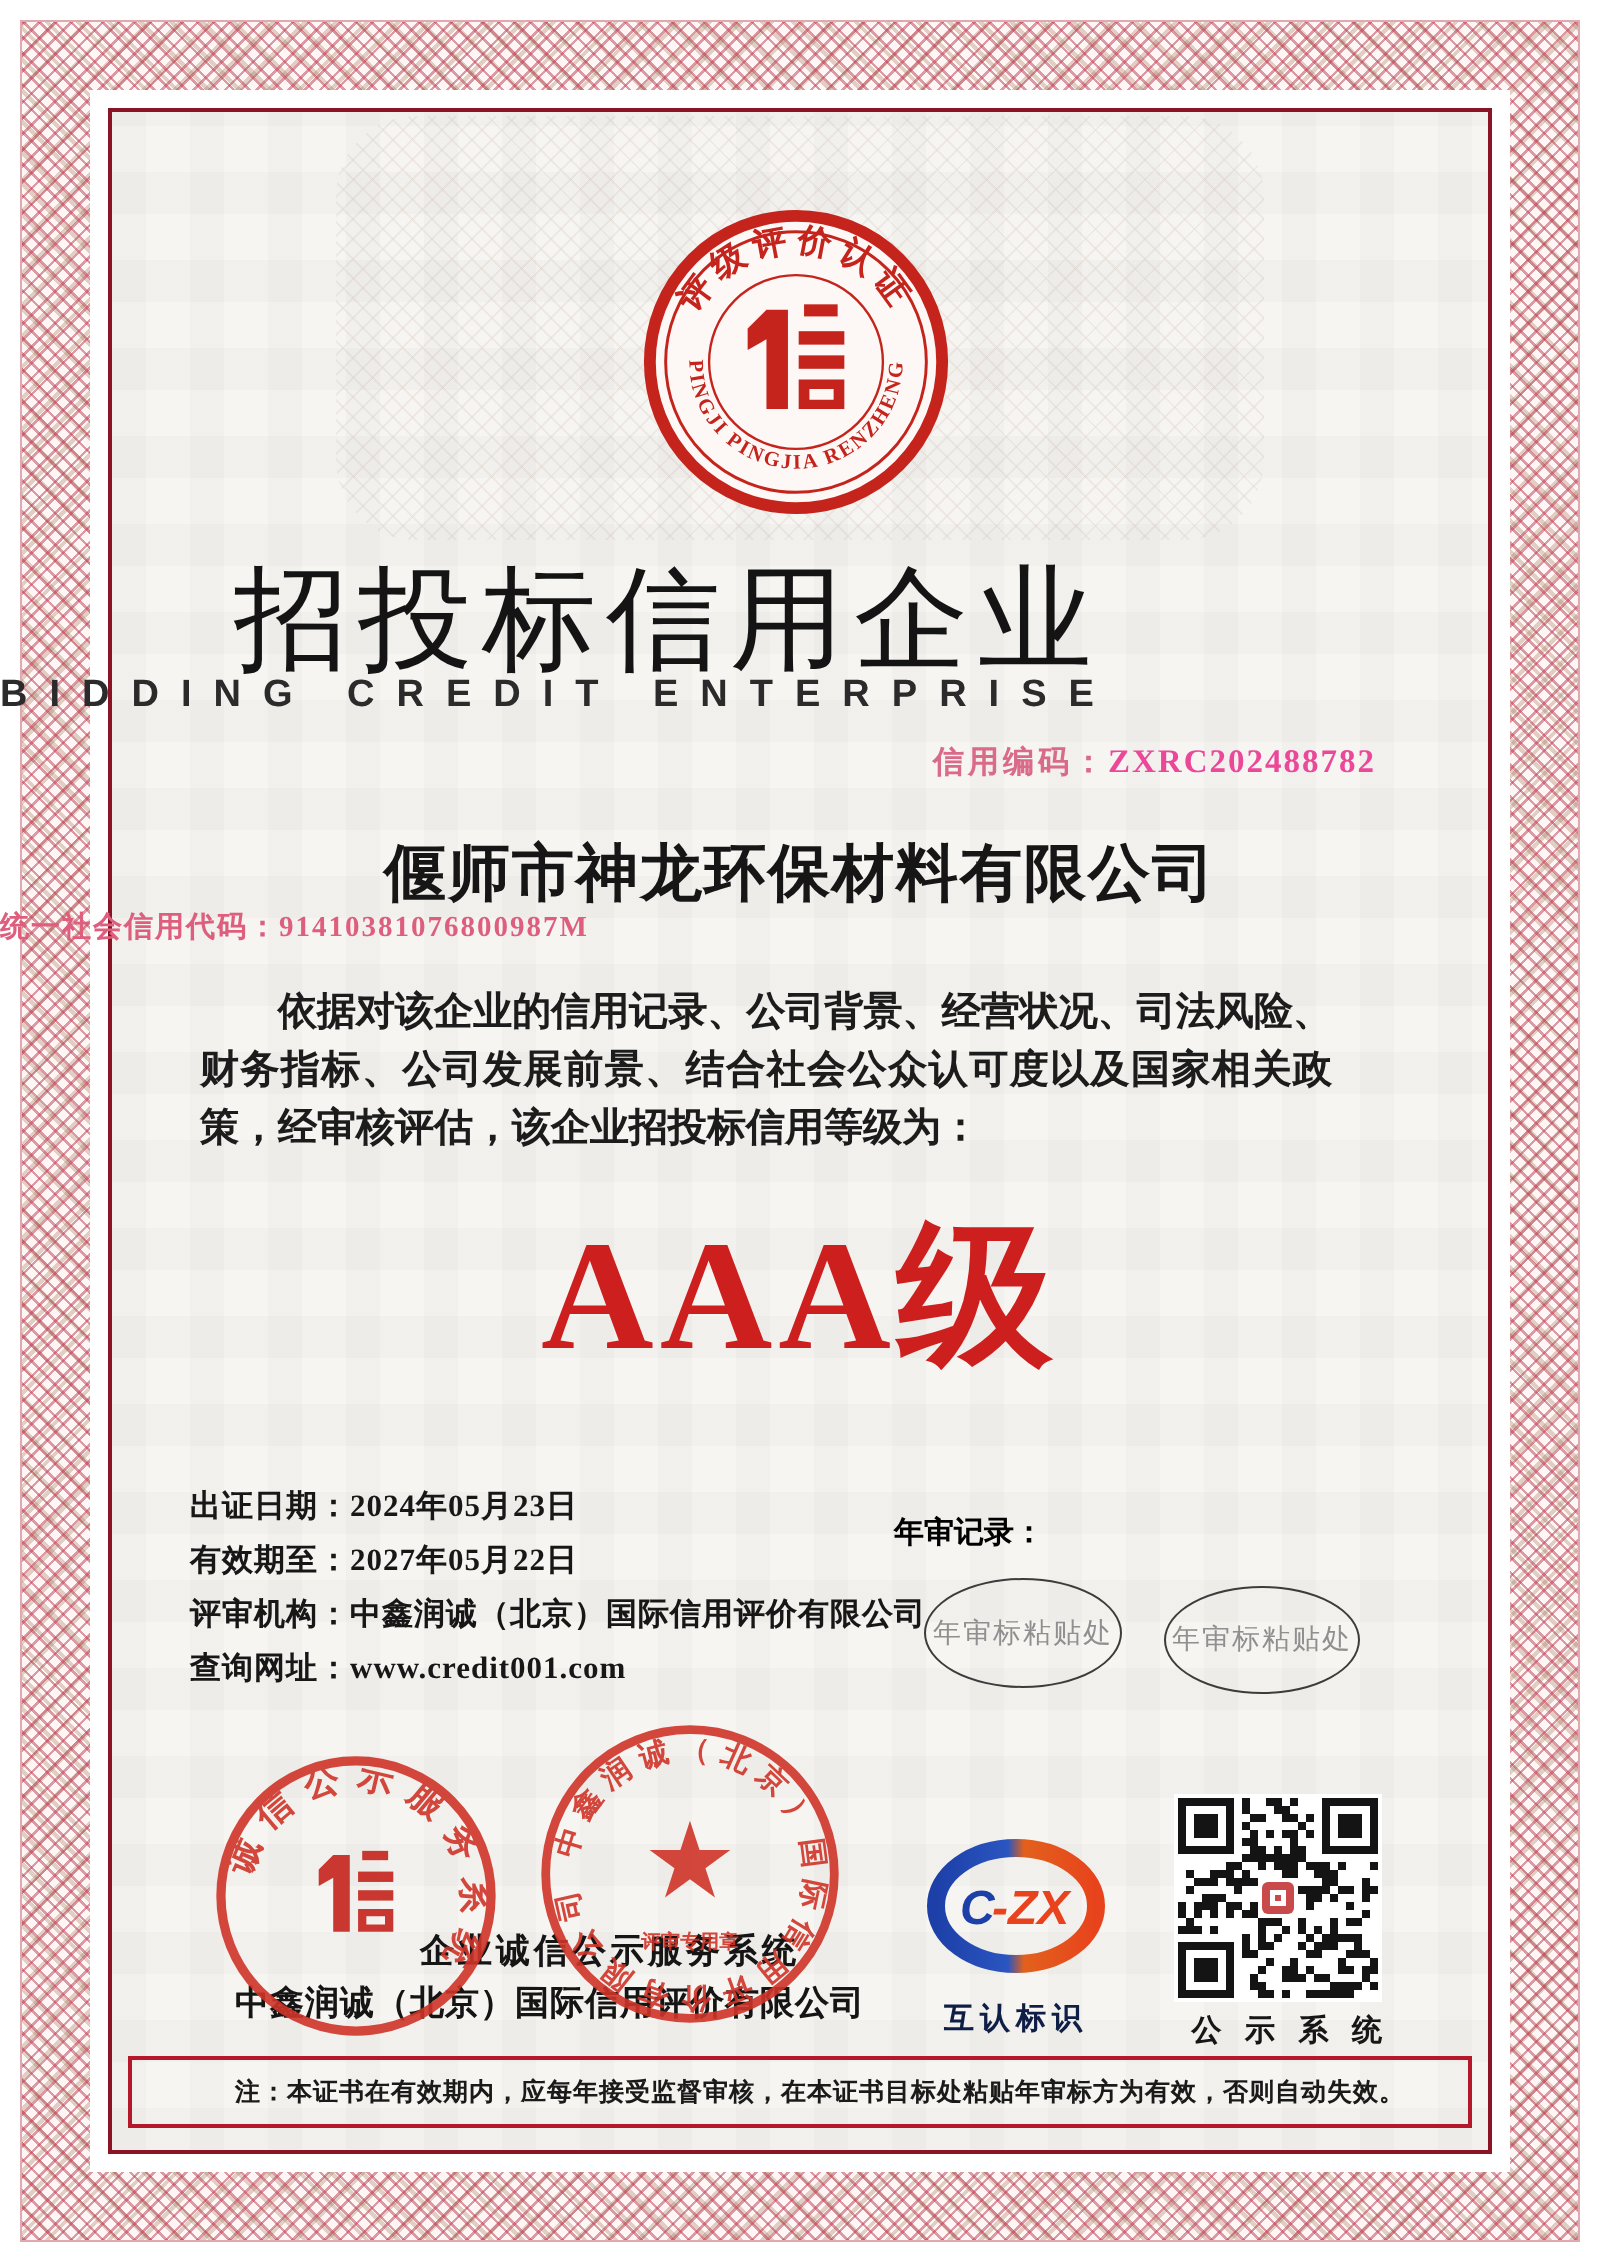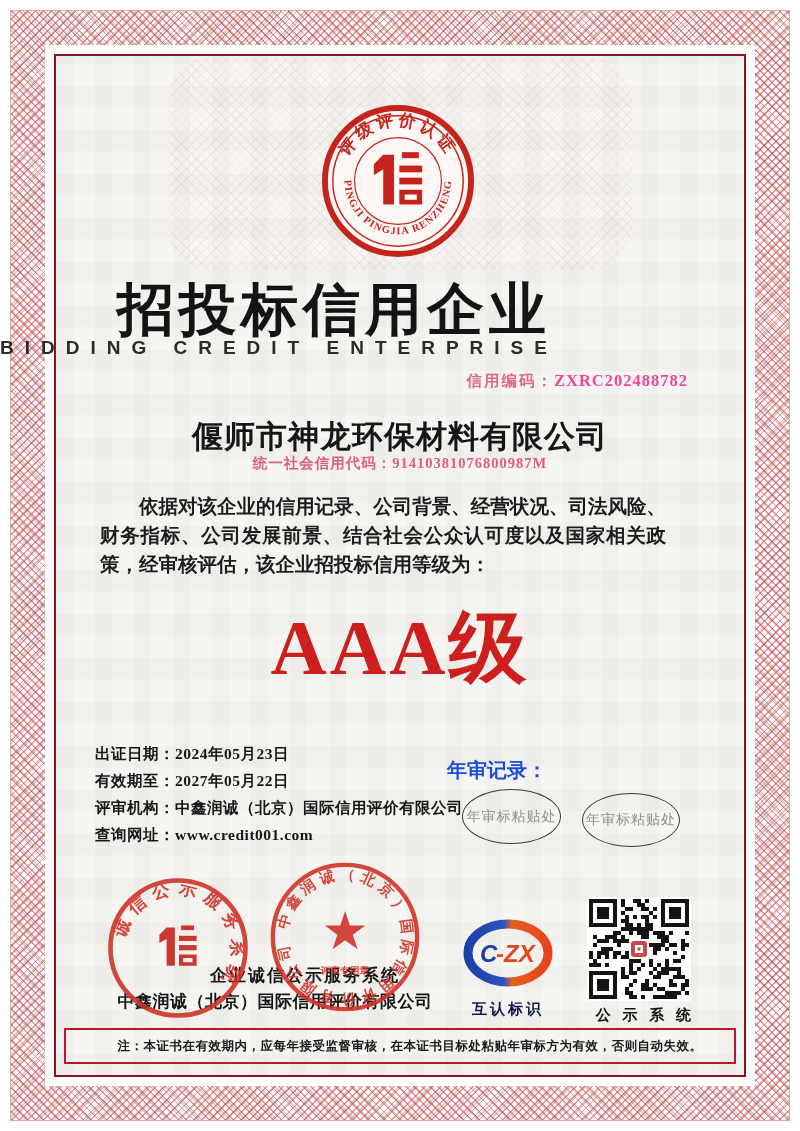--- a/index.html
+++ b/index.html
@@ -22,37 +22,37 @@
   .content{position:absolute;inset:0;z-index:2;}
   .abs{position:absolute;}
   
   .emblem-backdrop{left:168px;top:58px;width:464px;height:212px;opacity:.35;
     background-image:
       repeating-linear-gradient(45deg, rgba(180,150,140,.35) 0 1px, transparent 1px 7px),
       repeating-linear-gradient(135deg, rgba(180,150,140,.35) 0 1px, transparent 1px 7px);
     border-radius:40px;}
   .emblem{left:319px;top:102px;width:158px;height:158px;}
   
-  .title{left:0;top:272px;width:668px;text-align:center;font-size:57px;font-weight:700;
+  .title{left:0;top:272px;width:668px;text-align:center;font-size:57px;font-weight:400;
          color:#141414;letter-spacing:5px;}
   .subtitle{left:0;top:337px;width:800px;font-size:19px;font-weight:600;
          letter-spacing:11px;color:#2b2b2b;font-family:"Liberation Sans","DejaVu Sans",sans-serif;}
   .credit-line{top:371px;right:112px;font-size:15.5px;font-weight:700;}
   .credit-line .lbl{color:#d96b88;letter-spacing:2px;}
   .credit-line .val{color:#ec4899;font-size:16.5px;letter-spacing:1px;}
   .company{left:0;top:416px;width:800px;text-align:center;font-size:31px;font-weight:700;color:#161616;letter-spacing:1px;}
-  .uscc{left:0;top:454px;width:800px;text-align:center;font-size:14.5px;font-weight:700;color:#de5f7d;letter-spacing:1px;}
+  .uscc{left:0;top:454px;width:800px;font-size:14.5px;font-weight:700;color:#de5f7d;letter-spacing:1px;}
   .body-par{left:100px;top:492px;width:566px;font-size:19.5px;font-weight:700;color:#1c1c1c;
             line-height:29px;text-indent:2em;text-align:justify;}
   .grade{left:0;top:596px;width:800px;text-align:center;font-size:78px;font-weight:700;
          color:#ce1f1f;letter-spacing:3px;}
   
   .details{left:95px;top:740px;font-size:15.5px;font-weight:700;color:#171717;}
   .details .row{height:27px;line-height:27px;letter-spacing:.5px;}
-  .annual-label{left:447px;top:757px;font-size:20px;font-weight:700;color:#1d4ed8;}
+  .annual-label{left:447px;top:757px;font-size:15px;font-weight:700;color:#000000;}
   .sticker{border:1.5px solid #3c3c3c;border-radius:50%;display:flex;align-items:center;justify-content:center;}
   .sticker-1{left:462px;top:789px;width:97px;height:53px;}
   .sticker-2{left:582px;top:793px;width:96px;height:52px;}
   .sticker span{font-size:14px;color:#8f8f8f;letter-spacing:1px;font-weight:400;}
   
   .caption-1{left:150px;top:964px;width:310px;text-align:center;font-size:17px;font-weight:700;color:#151515;letter-spacing:2px;}
   .caption-2{left:100px;top:990px;width:350px;text-align:center;font-size:17px;font-weight:700;color:#151515;letter-spacing:.5px;}
   .stamp{opacity:.9;}
   .stamp-left{left:104px;top:874px;width:148px;height:148px;}
   .stamp-right{left:267px;top:859px;width:156px;height:156px;}

